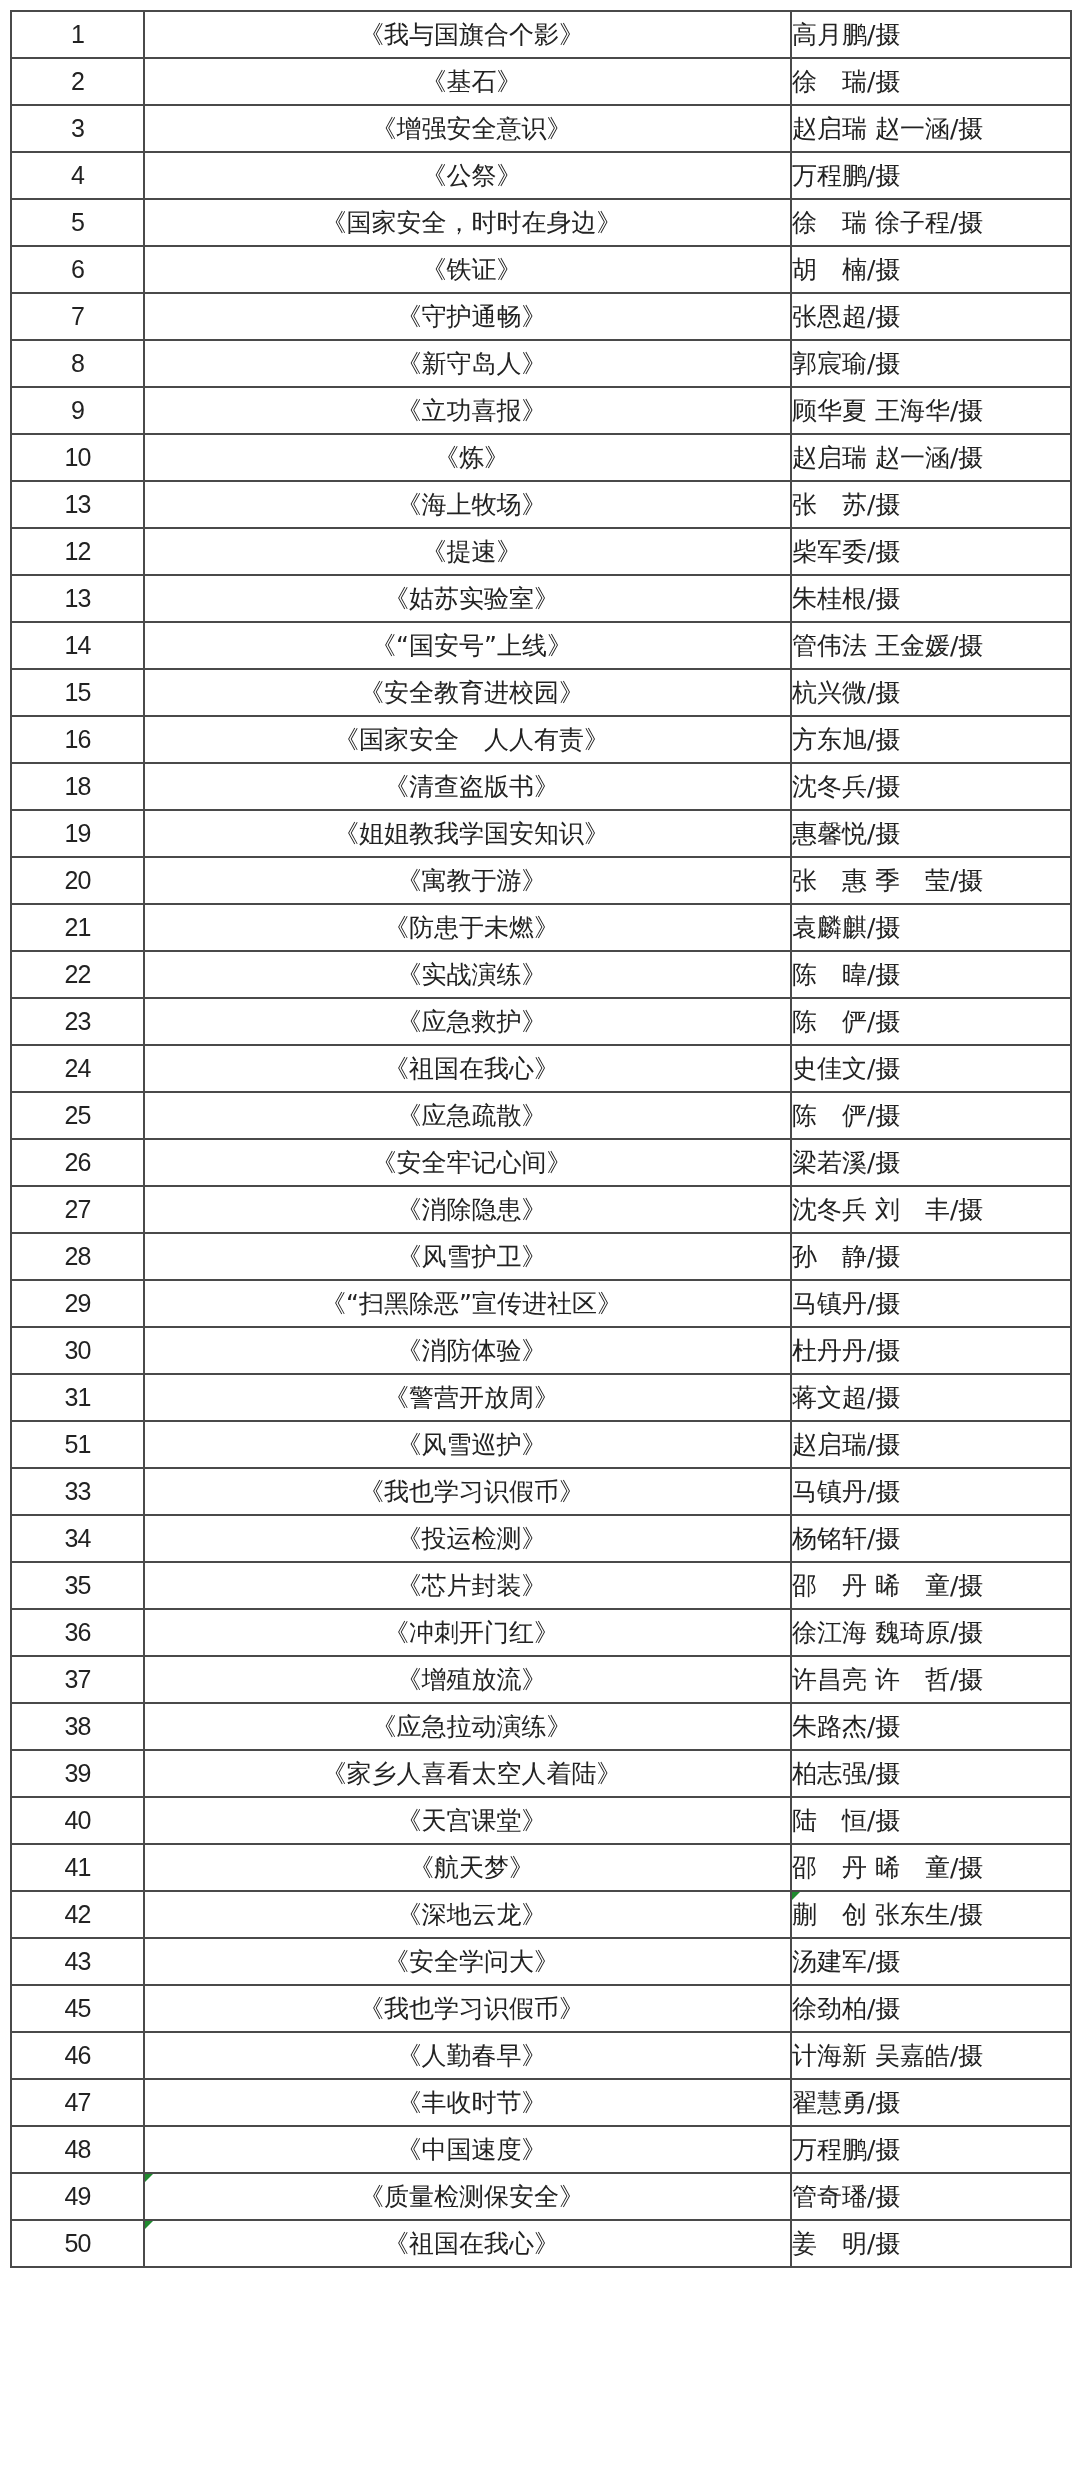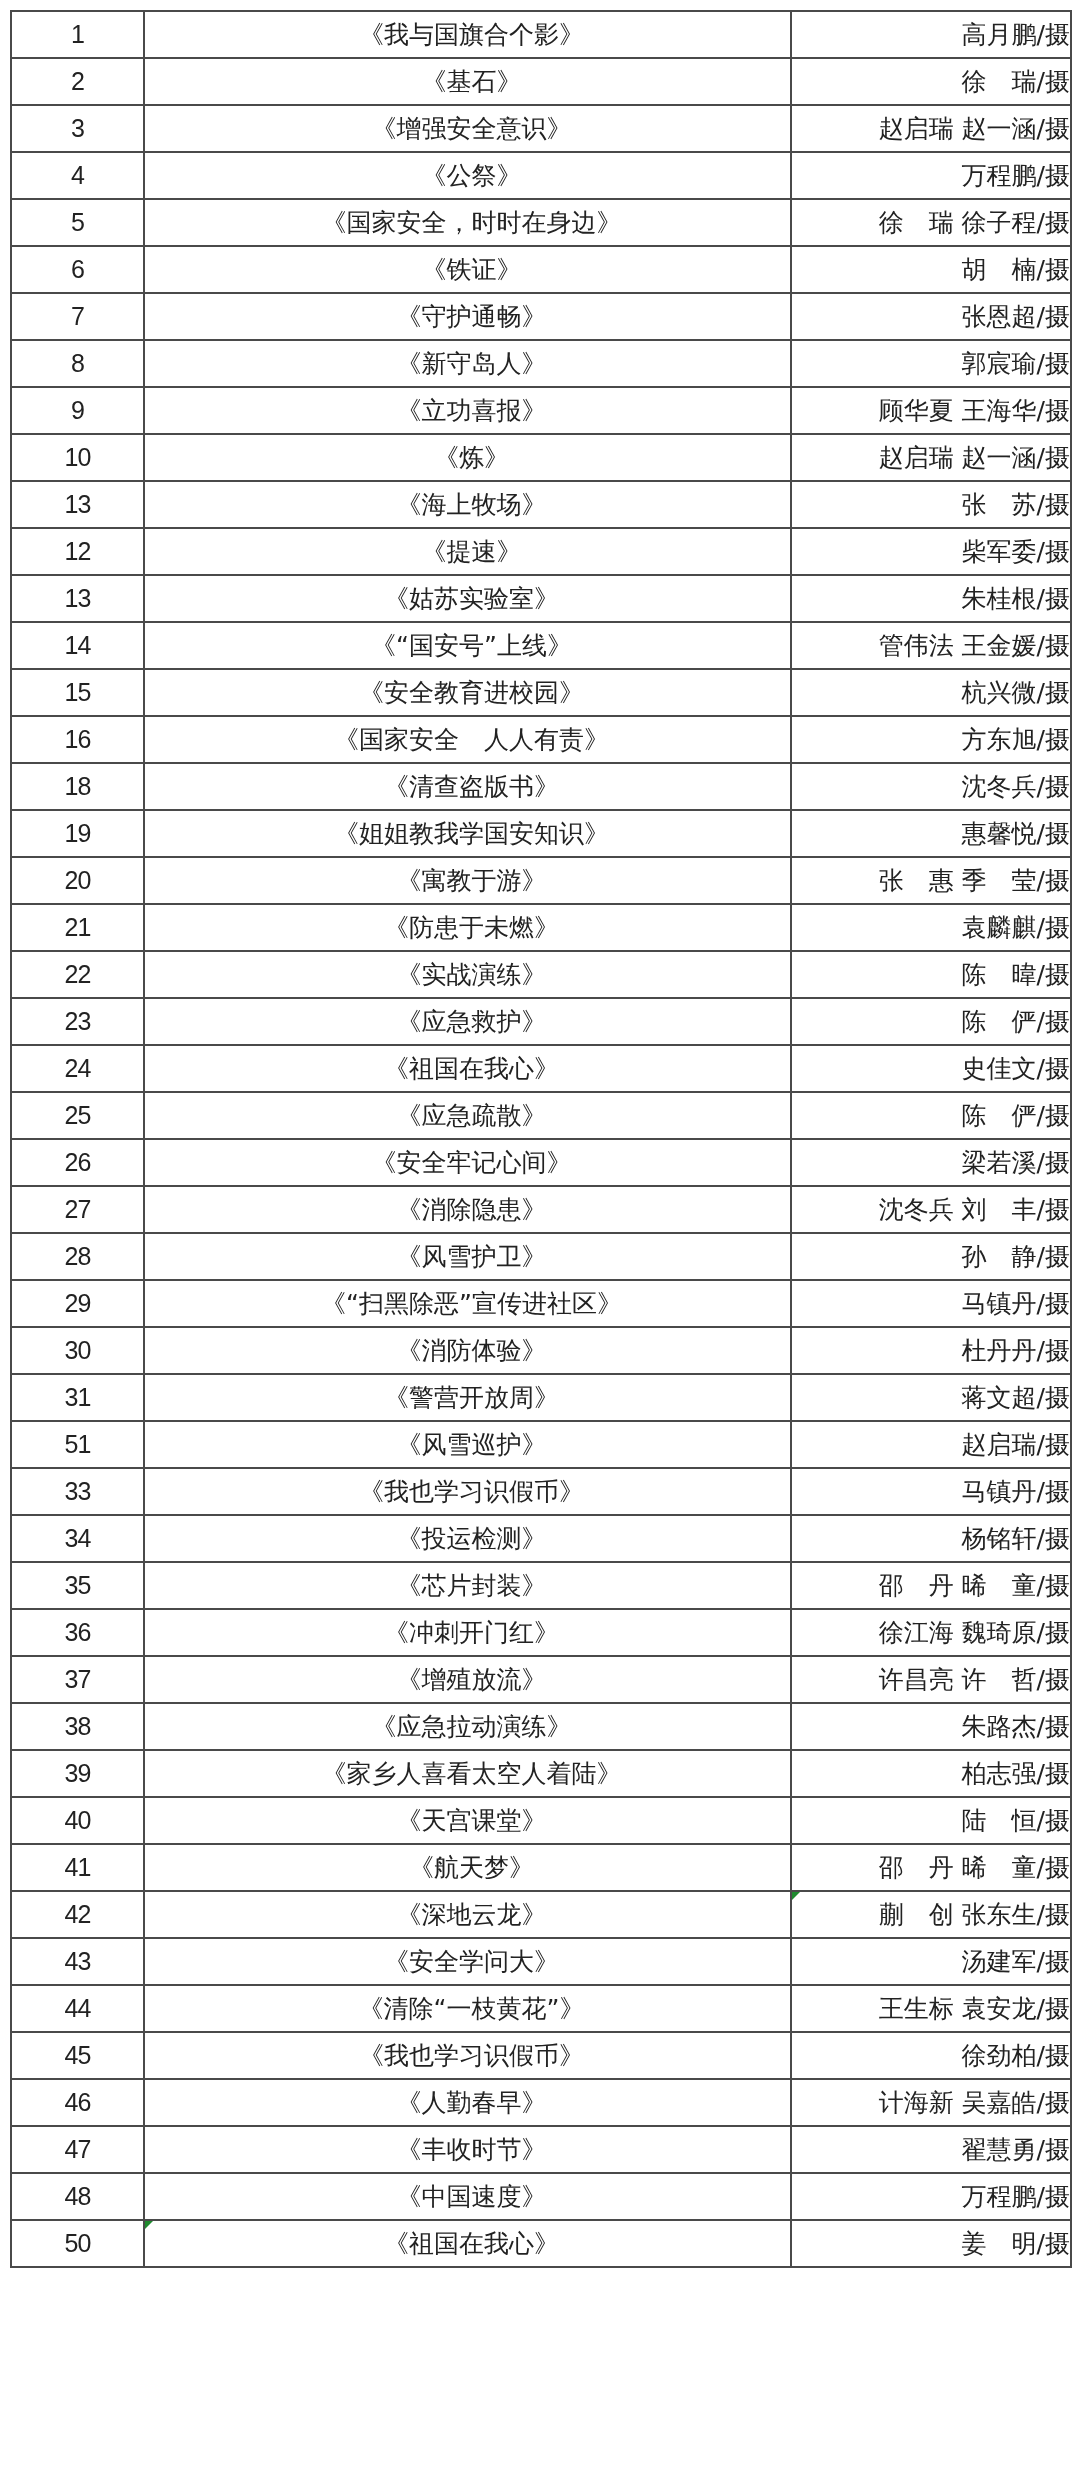--- a/index.html
+++ b/index.html
@@ -43,21 +43,21 @@
       text-align: center;
       font-family: "Liberation Sans", sans-serif;
       font-size: 26px;
       letter-spacing: -1px;
     }
     td.title {
       text-align: center;
       padding-left: 8px !important;
     }
     td.author {
-      text-align: right;
+      text-align: left;
     }
     .comment-marker {
       position: absolute;
       left: 0;
       top: 0;
       width: 0;
       height: 0;
       border-top: 8px solid #1f8a2e;
       border-right: 8px solid transparent;
     }
@@ -277,43 +277,43 @@
           <td class="no">42</td>
           <td class="title"><span>《深地云龙》</span></td>
           <td class="author"><span>蒯　创 张东生/摄</span><span class="comment-marker"></span></td>
         </tr>
         <tr>
           <td class="no">43</td>
           <td class="title"><span>《安全学问大》</span></td>
           <td class="author"><span>汤建军/摄</span></td>
         </tr>
         <tr>
-          <td class="no">44</td>
-          <td class="title"><span>《清除“一枝黄花”》</span></td>
-          <td class="author"><span>王生标 袁安龙/摄</span></td>
-        </tr>
-        <tr>
           <td class="no">45</td>
           <td class="title"><span>《我也学习识假币》</span></td>
           <td class="author"><span>徐劲柏/摄</span></td>
         </tr>
         <tr>
           <td class="no">46</td>
           <td class="title"><span>《人勤春早》</span></td>
           <td class="author"><span>计海新 吴嘉皓/摄</span></td>
         </tr>
         <tr>
           <td class="no">47</td>
           <td class="title"><span>《丰收时节》</span></td>
           <td class="author"><span>翟慧勇/摄</span></td>
         </tr>
         <tr>
           <td class="no">48</td>
           <td class="title"><span>《中国速度》</span></td>
           <td class="author"><span>万程鹏/摄</span></td>
+        </tr>
+        <tr>
+          <td class="no">49</td>
+          <td class="title"><span>《质量检测保安全》</span><span class="comment-marker"></span></td>
+          <td class="author"><span>管奇璠/摄</span></td>
         </tr>
         <tr>
           <td class="no">50</td>
           <td class="title"><span>《祖国在我心》</span><span class="comment-marker"></span></td>
           <td class="author"><span>姜　明/摄</span></td>
         </tr>
       </tbody>
   </table>
 </div>
 

